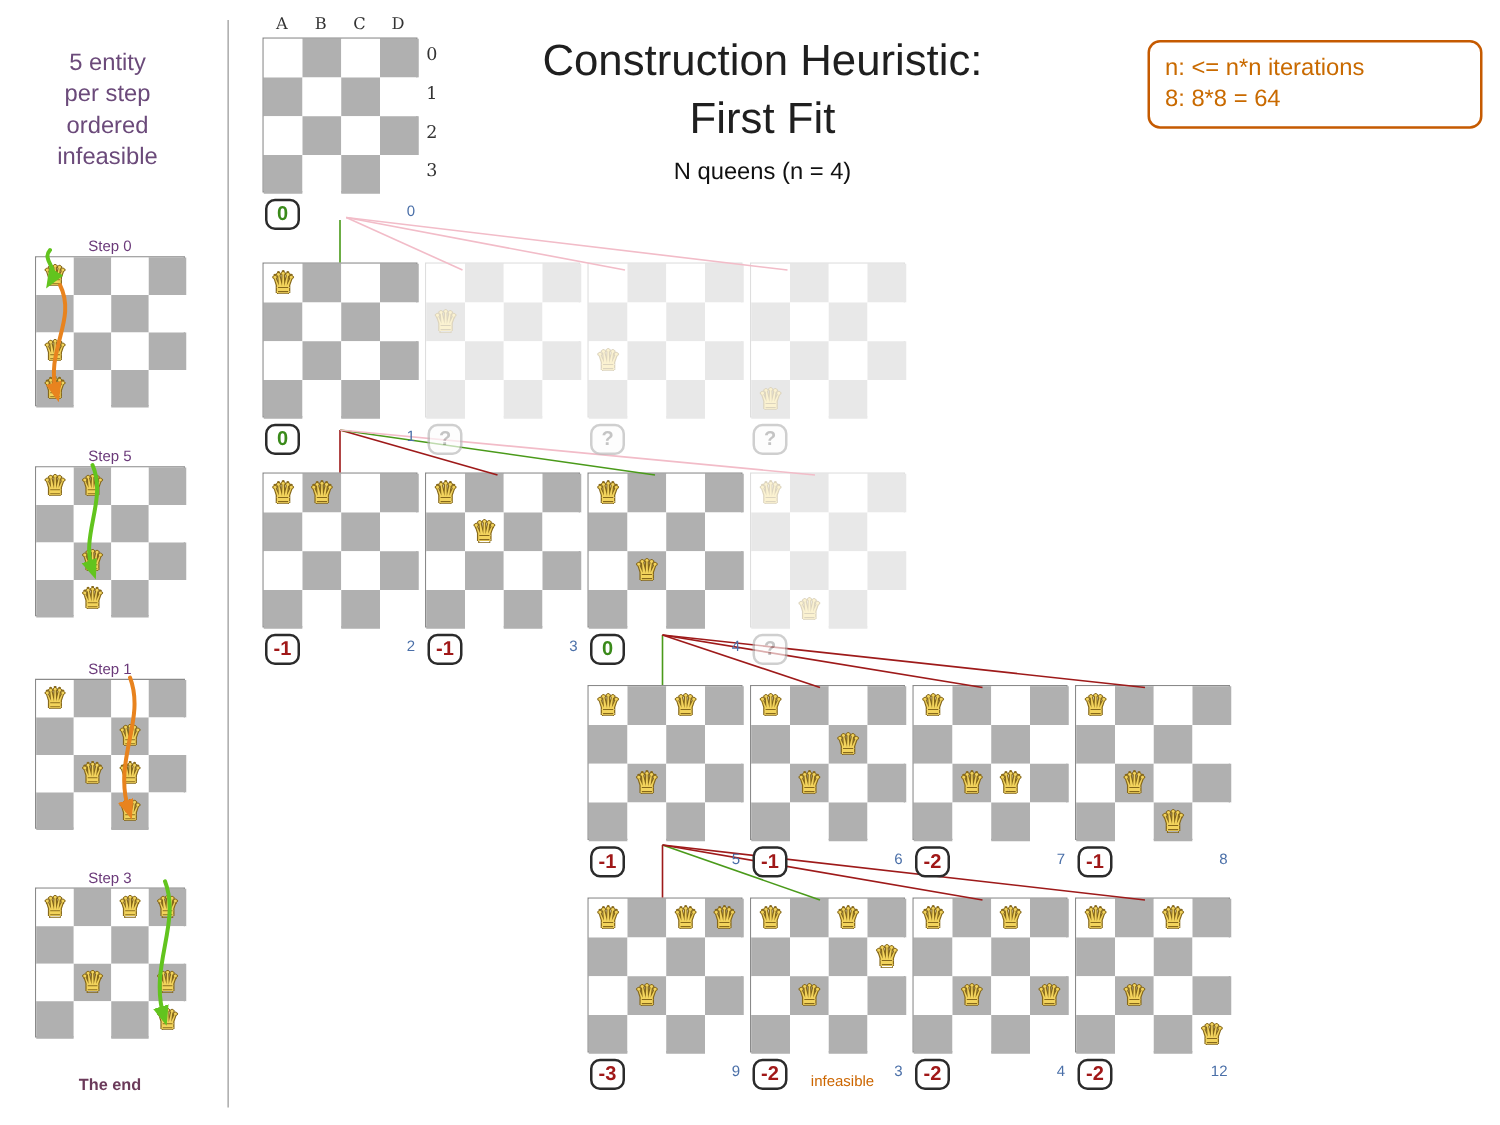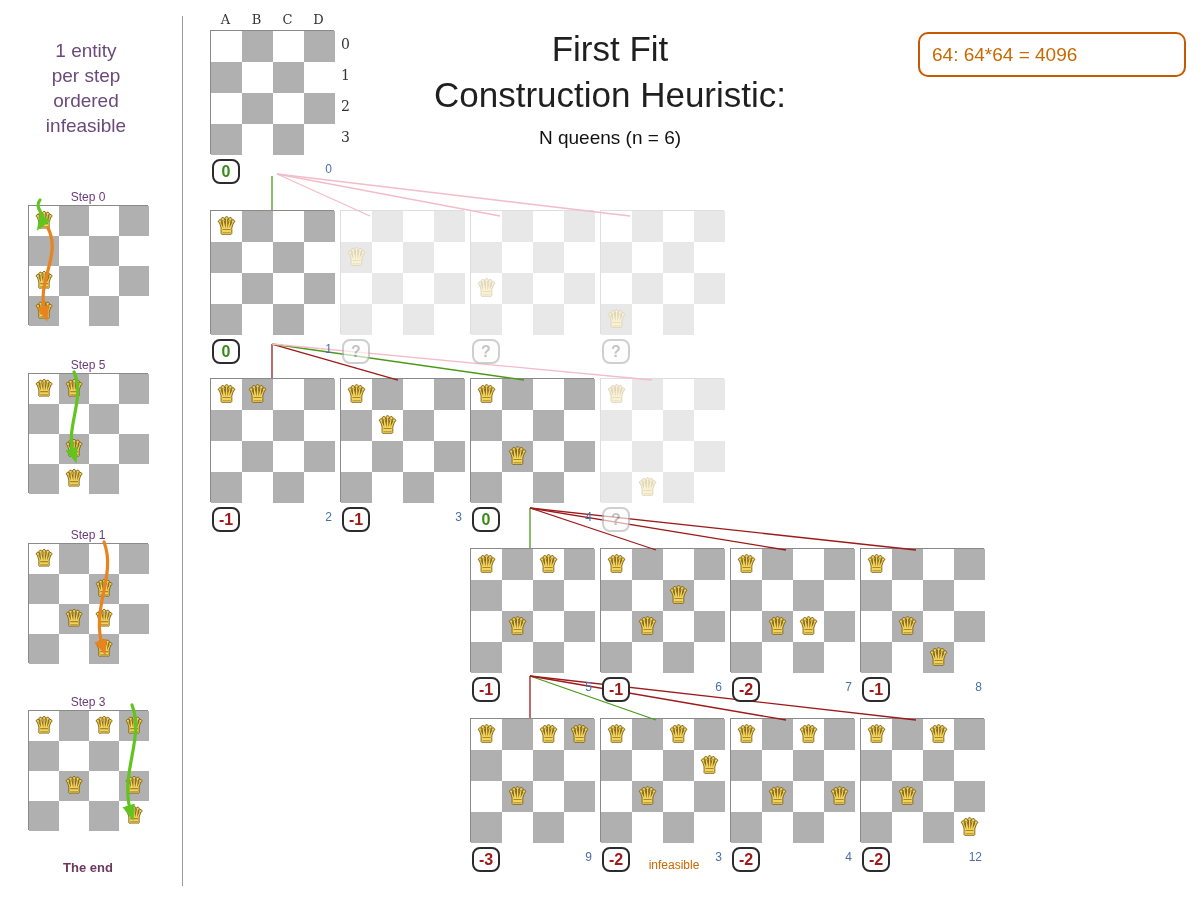--- a/index.html
+++ b/index.html
@@ -48,37 +48,38 @@
   #edges-svg { position:absolute; left:0; top:0; z-index:2; pointer-events:none; }
   .infeasible { position:absolute; left:618px; top:858px; width:112px; text-align:center;
                 font-size:12px; color:#cc6600; }
 </style>
 </head>
 <body>
 
 <div id="canvas">
 
   <div class="intro">
-    <div>1 entity</div>
+    <div>5 entity</div>
     <div>per step</div>
     <div>ordered</div>
     <div>infeasible</div>
   </div>
 
   <div class="the-end">The end</div>
   <div class="divider"></div>
 
   <div class="title-block">
+    <div class="title-line">Construction Heuristic:</div>
     <div class="title-line">First Fit</div>
-    <div class="title-line">Construction Heuristic:</div>
-    <div class="subtitle">N queens (n = 6)</div>
+    <div class="subtitle">N queens (n = 4)</div>
   </div>
 
   <div class="info-box">
-    <div>64: 64*64 = 4096</div>
+    <div>n: &lt;= n*n iterations</div>
+    <div>8: 8*8 = 64</div>
   </div>
 
   <div id="tree">
       <div class="board" style="left: 210px; top: 30px; width: 124px; height: 124px;">
         <div class="sq light" style="left: 0px; top: 0px; width: 31px; height: 31px;"></div>
         <div class="sq dark" style="left: 31px; top: 0px; width: 31px; height: 31px;"></div>
         <div class="sq light" style="left: 62px; top: 0px; width: 31px; height: 31px;"></div>
         <div class="sq dark" style="left: 93px; top: 0px; width: 31px; height: 31px;"></div>
         <div class="sq dark" style="left: 0px; top: 31px; width: 31px; height: 31px;"></div>
         <div class="sq light" style="left: 31px; top: 31px; width: 31px; height: 31px;"></div>

